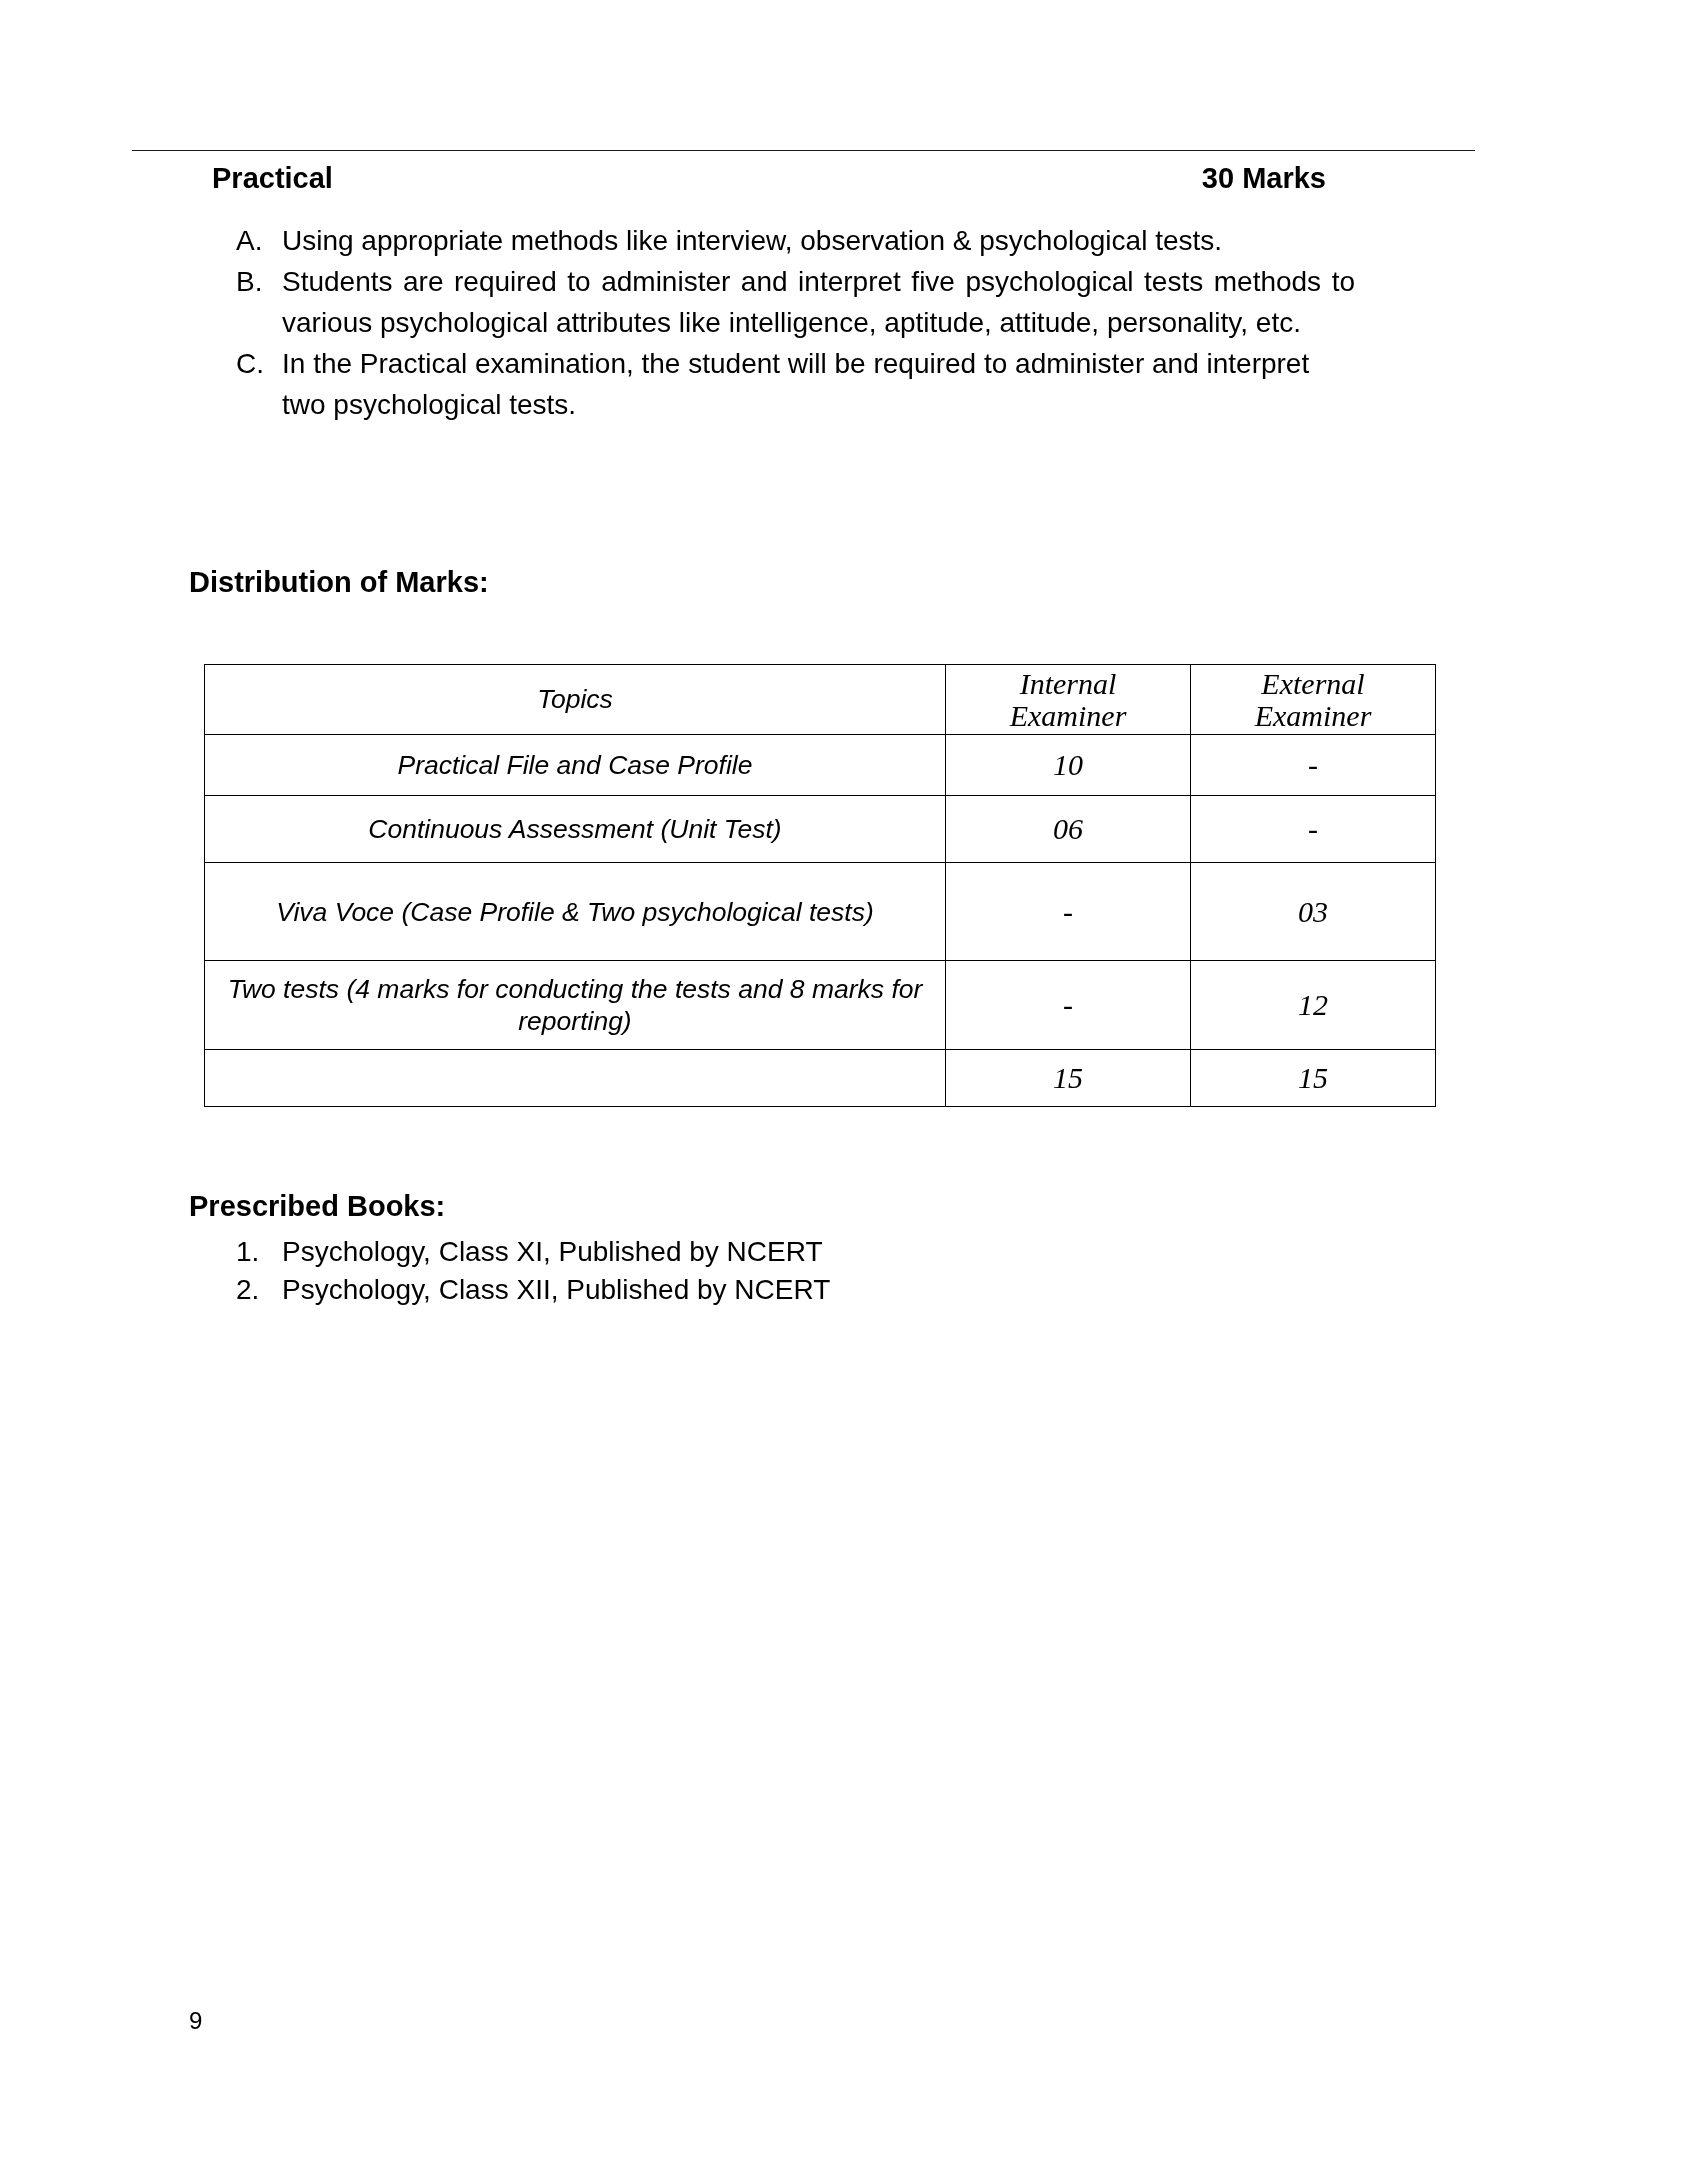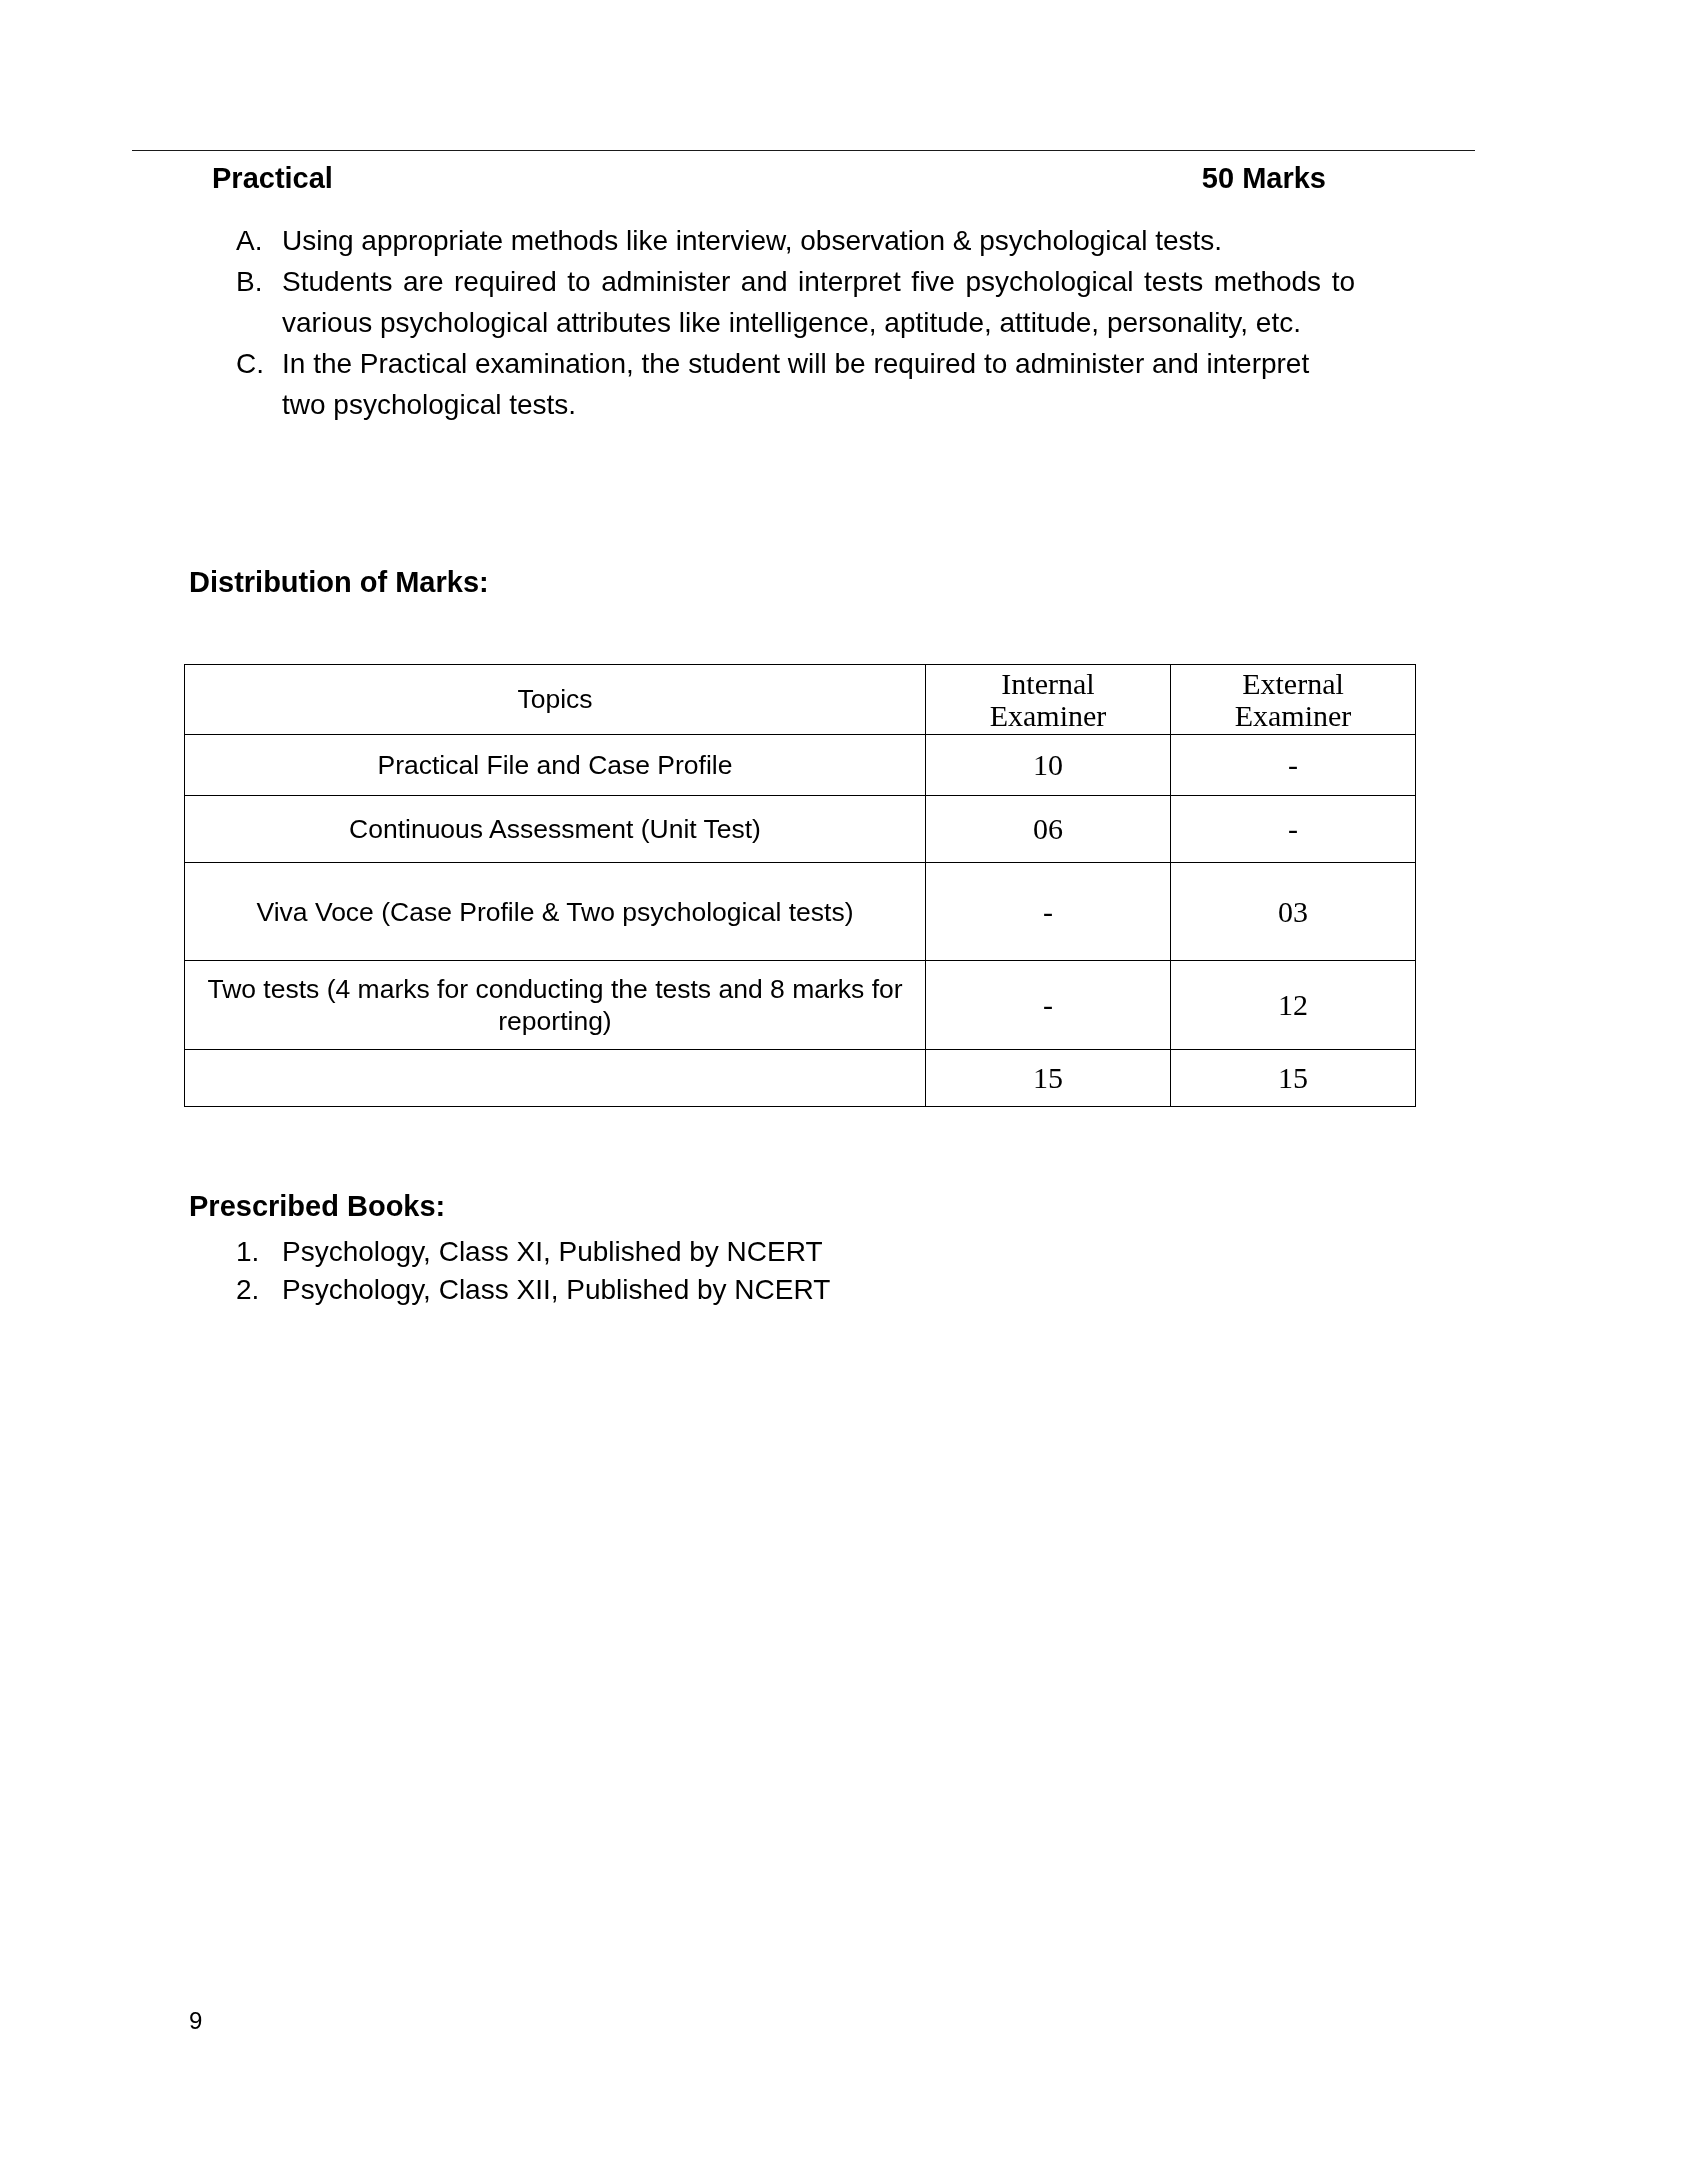--- a/index.html
+++ b/index.html
@@ -49,24 +49,25 @@
   .dist-heading {
     position:absolute;
     left:189px; top:566px;
     font-size:29px;
     font-weight:bold;
   }
 
   
   .marks-table {
     position:absolute;
-    left:184px; top:664px;
+    left:204px; top:664px;
     width:1231px;
     border-collapse:collapse;
     table-layout:fixed;
+    font-style:italic;
   }
   .marks-table col.c1 { width:741px; }
   .marks-table col.c2 { width:245px; }
   .marks-table col.c3 { width:245px; }
   .marks-table th, .marks-table td {
     border:1.3px solid #000000;
     text-align:center;
     vertical-align:middle;
     padding:2.6px 8px;
     font-weight:normal;
@@ -113,21 +114,21 @@
     font-size:24px;
   }
 </style>
 </head>
 <body>
 
 <div class="top-rule"></div>
 
 <div class="header-row">
   <span>Practical</span>
-  <span class="marks">50 Marks</span>
+  <span class="marks">30 Marks</span>
 </div>
 
 <div class="alpha-list">
   <div class="list-item">
     <span class="li-label">A.</span>
     <div class="li-content">
       <div>Using appropriate methods like interview, observation &amp; psychological tests.</div>
     </div>
   </div>
   <div class="list-item">

